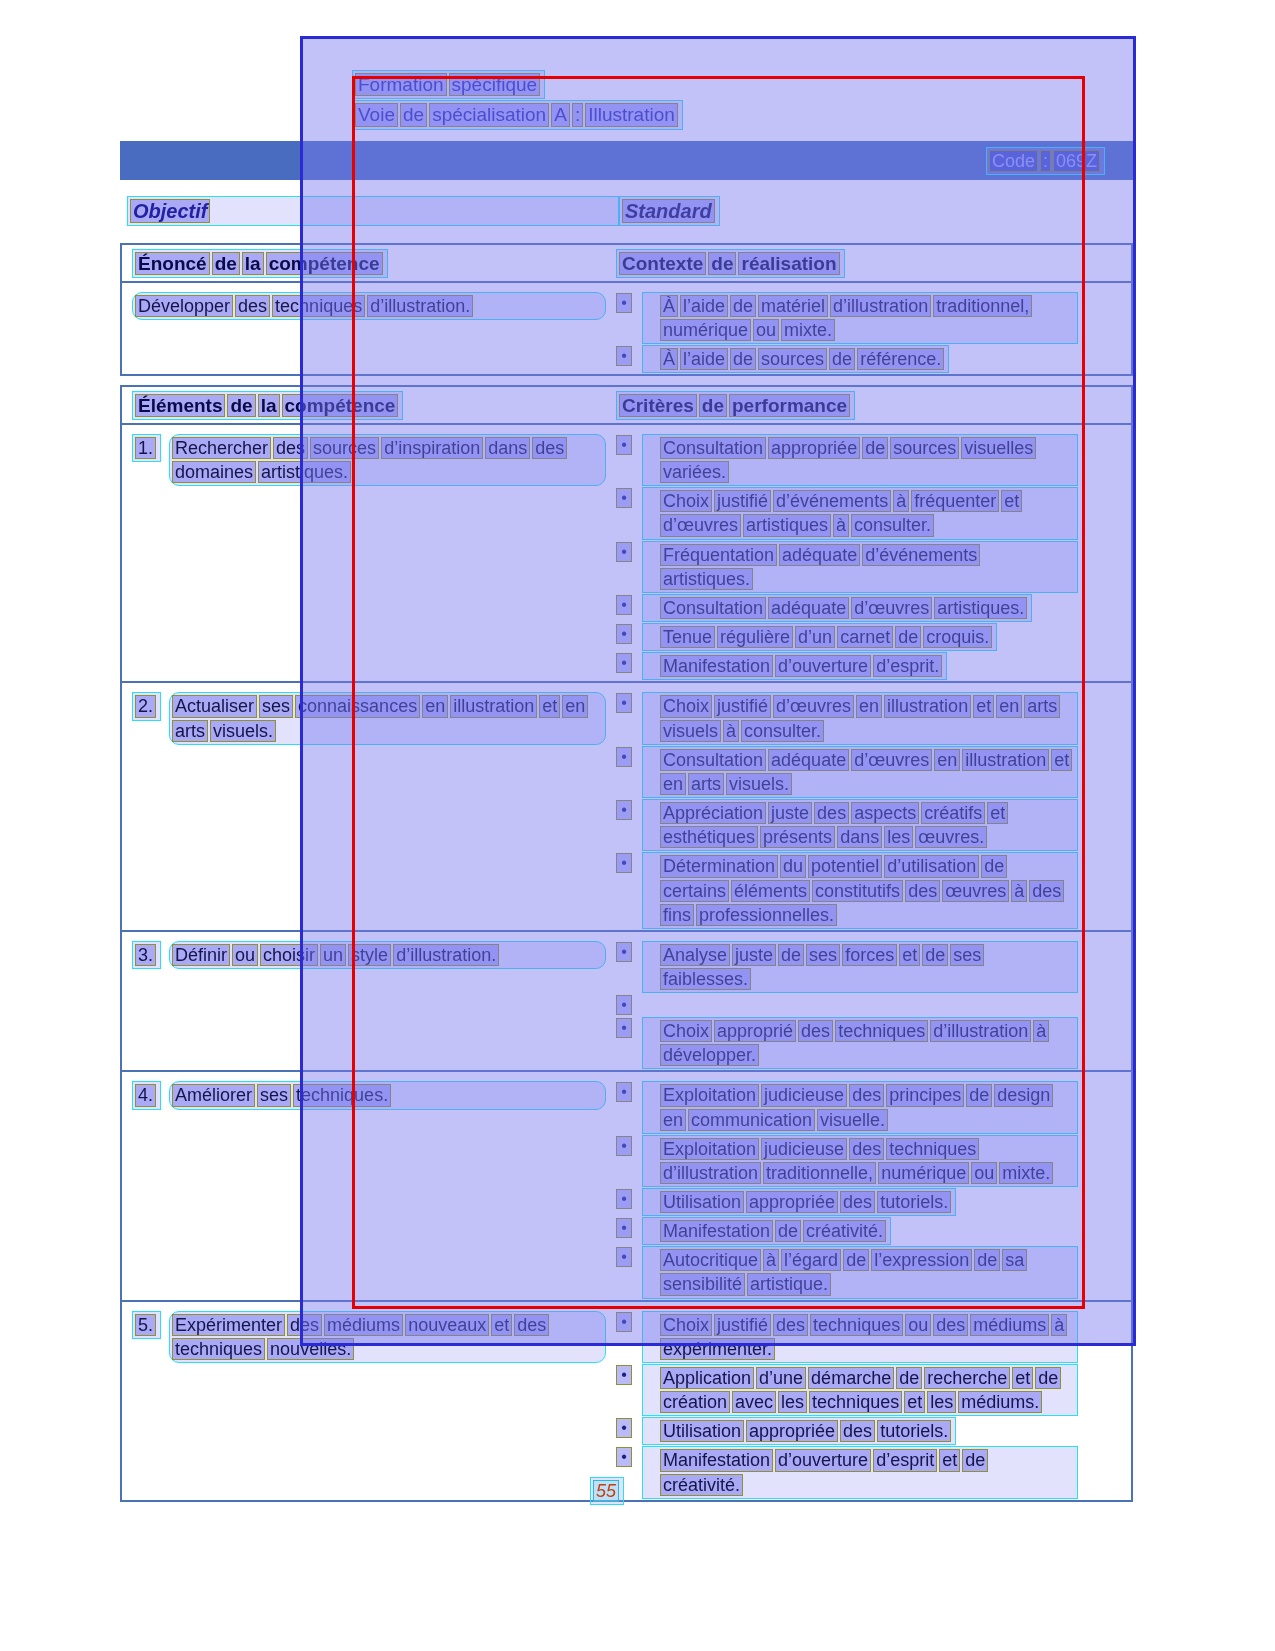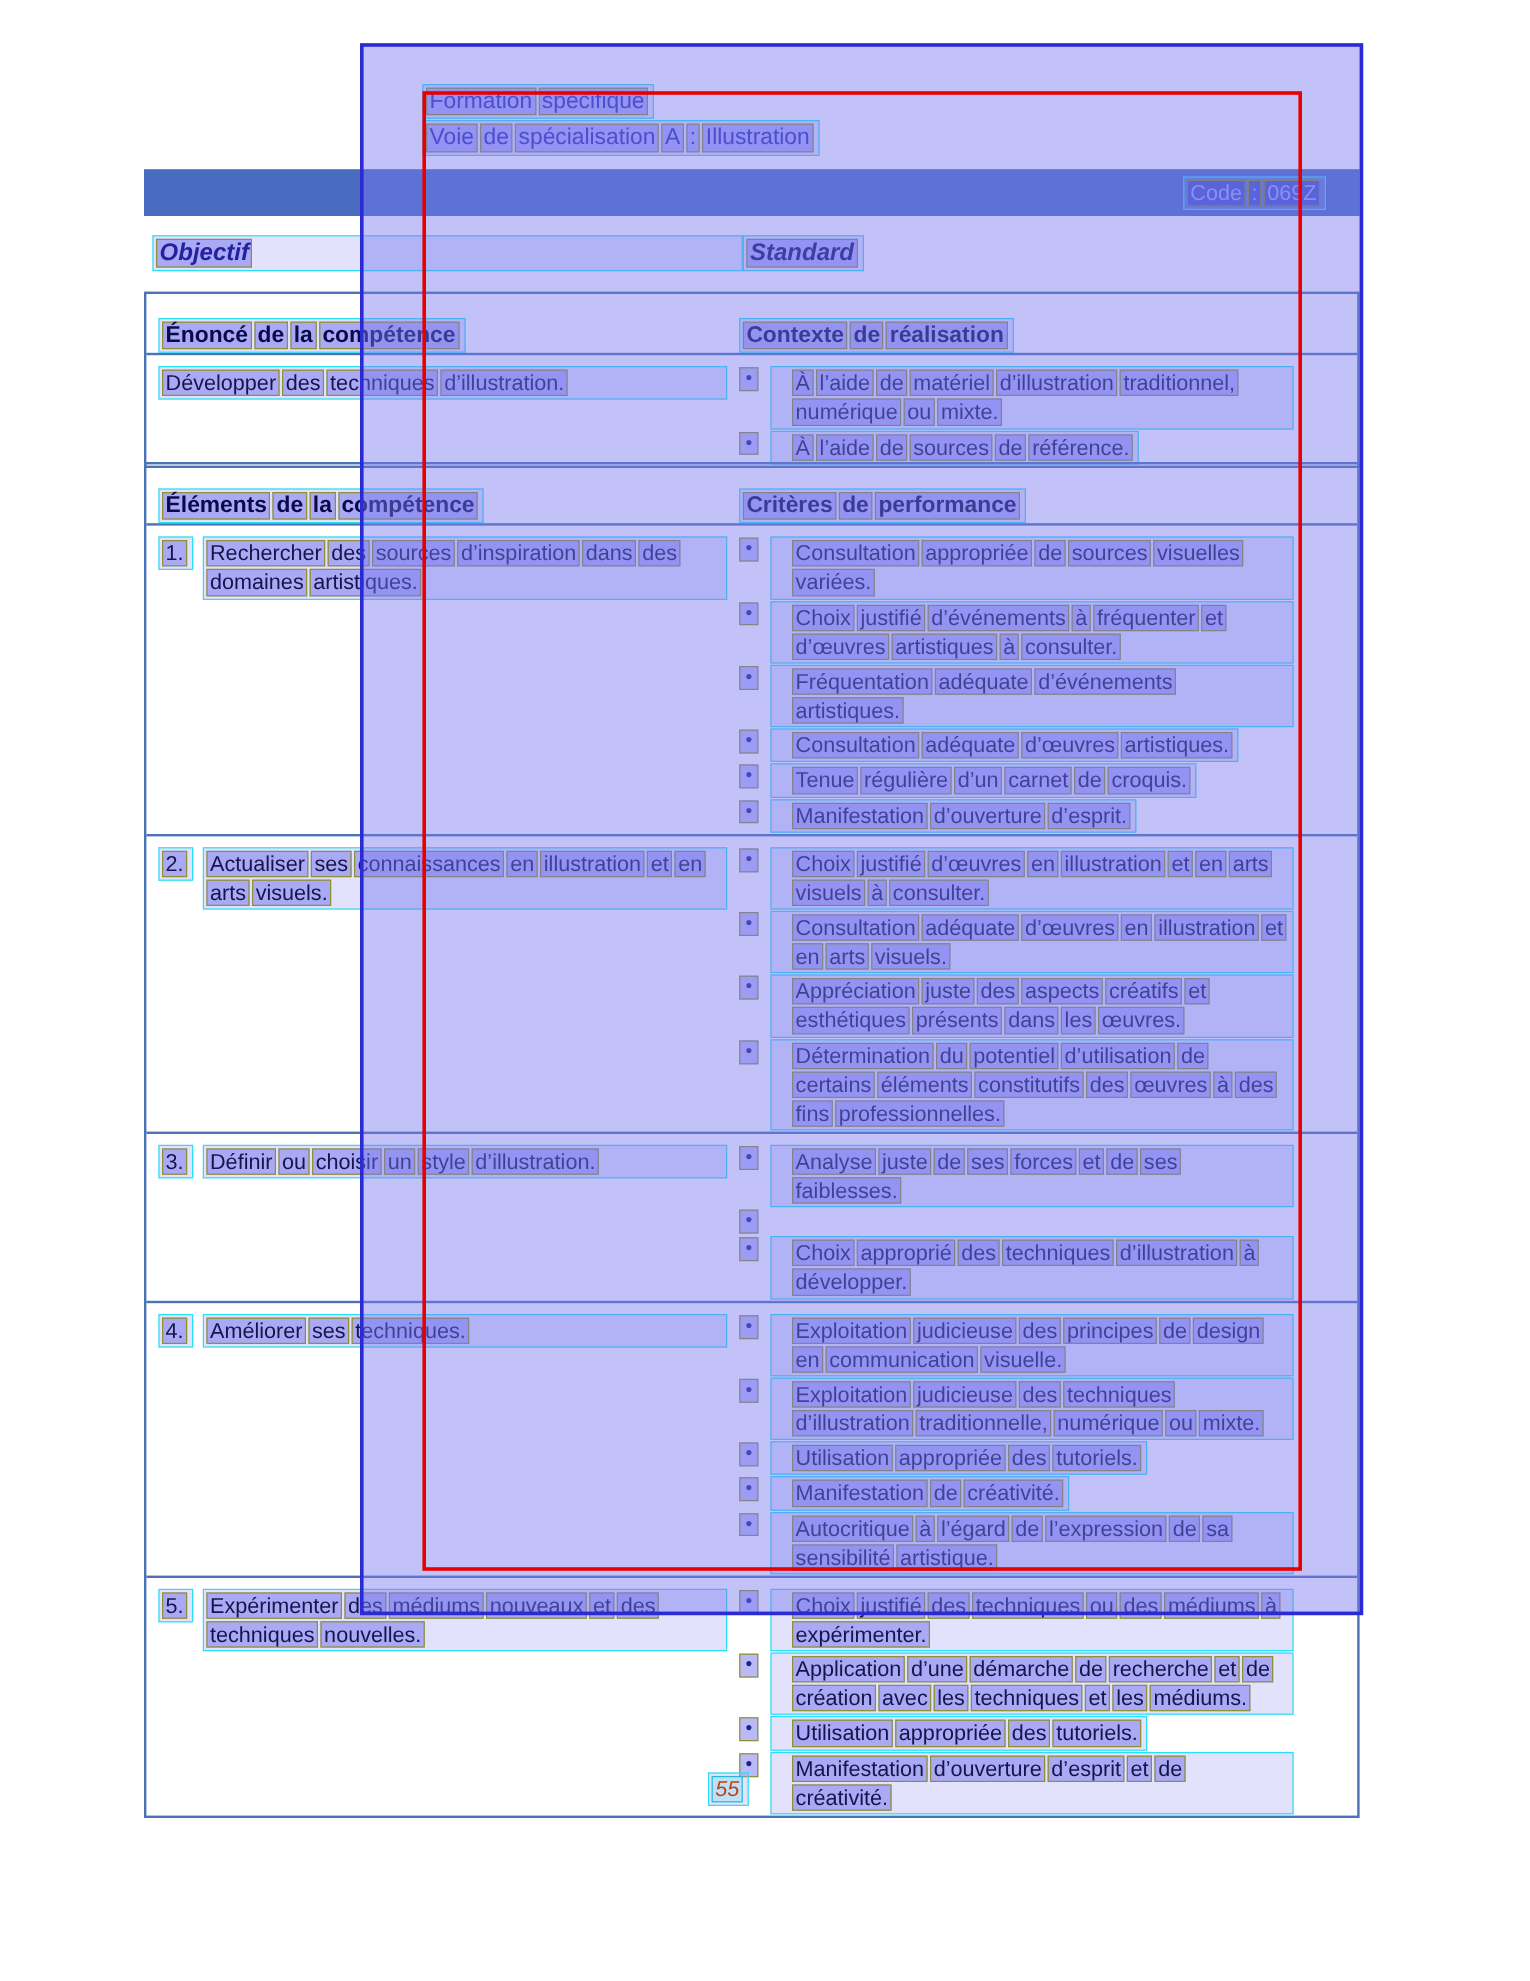--- a/index.html
+++ b/index.html
@@ -24,21 +24,21 @@
   
   .w {
     display:inline-block; background:rgba(90,90,235,0.42);
     border:1px solid rgba(140,140,30,0.9);
     padding:0 2px; margin:1px 2px 1px 0; line-height:1.12;
   }
   .line {
     display:inline-block; border:1px solid #27e0f6;
     background:rgba(160,160,248,0.30); padding:1px 2px;
   }
-  .line.block { display:block; }
+  .line.block { display:block;border-radius:10px; }
 
   
   .hdr {
     position:absolute; left:352px; top:70px; width:730px;
     text-align:left; font-size:19px; color:#2a2ab4; z-index:10;
   }
   .hdr .line { margin-bottom:1px; }
 
   
   .bar {
@@ -58,21 +58,21 @@
   .obj-box { position:absolute; left:0; top:0; width:492px; color:#2222a0; }
   .std-box { position:absolute; left:492px; top:0; color:#101060; }
 
   
   .tbl {
     position:absolute; left:120px; width:1013px;
     border:2px solid #4a72b4; z-index:10; background:transparent;
   }
   .tbl-1 { top:243px; }
   .tbl-2 { top:385px; }
-  .thead { display:flex; min-height:36px; padding-top:20px;justify-content:flex-end; }
+  .thead { display:flex; min-height:36px; padding-top:4px;justify-content:flex-end; }
   .th-l { flex:0 0 488px; padding-left:10px; }
   .th-r { flex:1; padding-left:6px; }
   .th-txt { font-size:19px; font-weight:bold; color:#0a0a4a; }
   .trow { display:flex; border-top:2px solid #4a72b4; }
   .cell-l { flex:0 0 488px; display:flex; padding:9px 4px 0 10px; align-items:flex-start; }
   .cell-r { flex:1; padding:9px 50px 0 6px; }
   .num { margin-right:8px; font-size:18px; }
   .ltext { flex:1; font-size:18px; line-height:23px; }
   .bullet { display:flex; align-items:flex-start; margin-bottom:1px; }
   .dot { flex:0 0 16px; margin-right:10px; text-align:center; font-size:16px; color:#20208a; }

